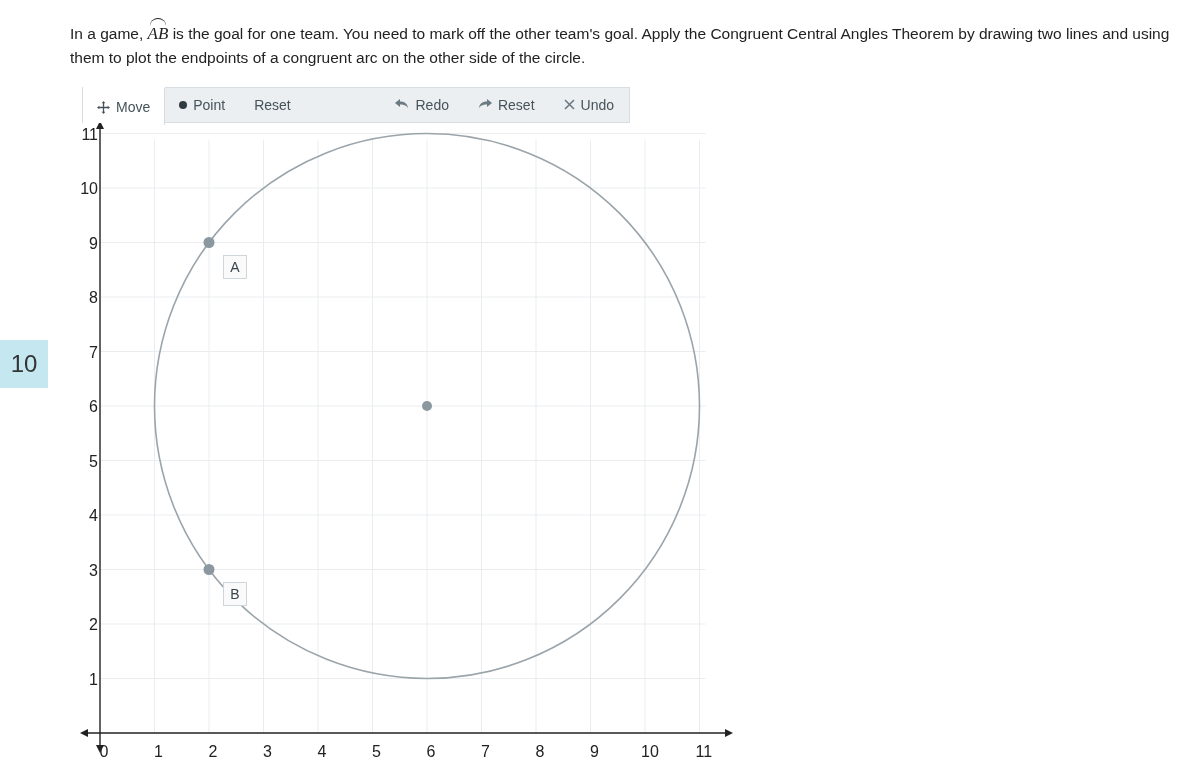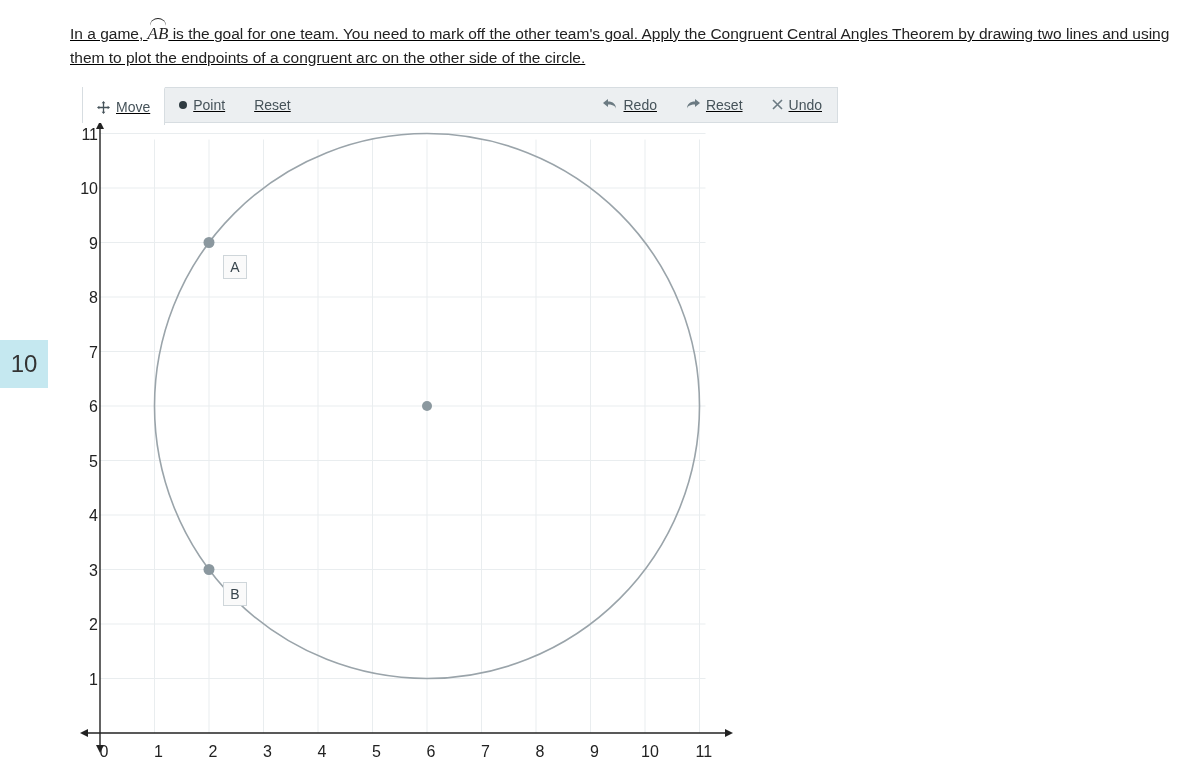--- a/index.html
+++ b/index.html
@@ -23,21 +23,20 @@
     font-weight: 500;
     display: flex;
     align-items: center;
     justify-content: center;
   }
   .content {
     position: absolute;
     left: 70px;
     top: 22px;
     right: 16px;
-    text-decoration: underline;
   }
   .instructions {
     font-size: 15.5px;
     color: #222;
     line-height: 1.45;
     margin-bottom: 18px;
   }
   .arc-over {
     position: relative;
     display: inline-block;
@@ -61,21 +60,21 @@
   .graph-wrap {
     position: relative;
     width: 660px;
   }
   .toolbar {
     display: flex;
     align-items: stretch;
     height: 36px;
     background: #eceff1;
     border: 1px solid #d7dde1;
-    width: 756px;
+    width: 548px;
     margin-left: 12px;
     text-align: right;
   }
   .tool-btn {
     display: flex;
     align-items: center;
     justify-content: center;
     padding: 0 14px;
     font-size: 14px;
     color: #46535a;

